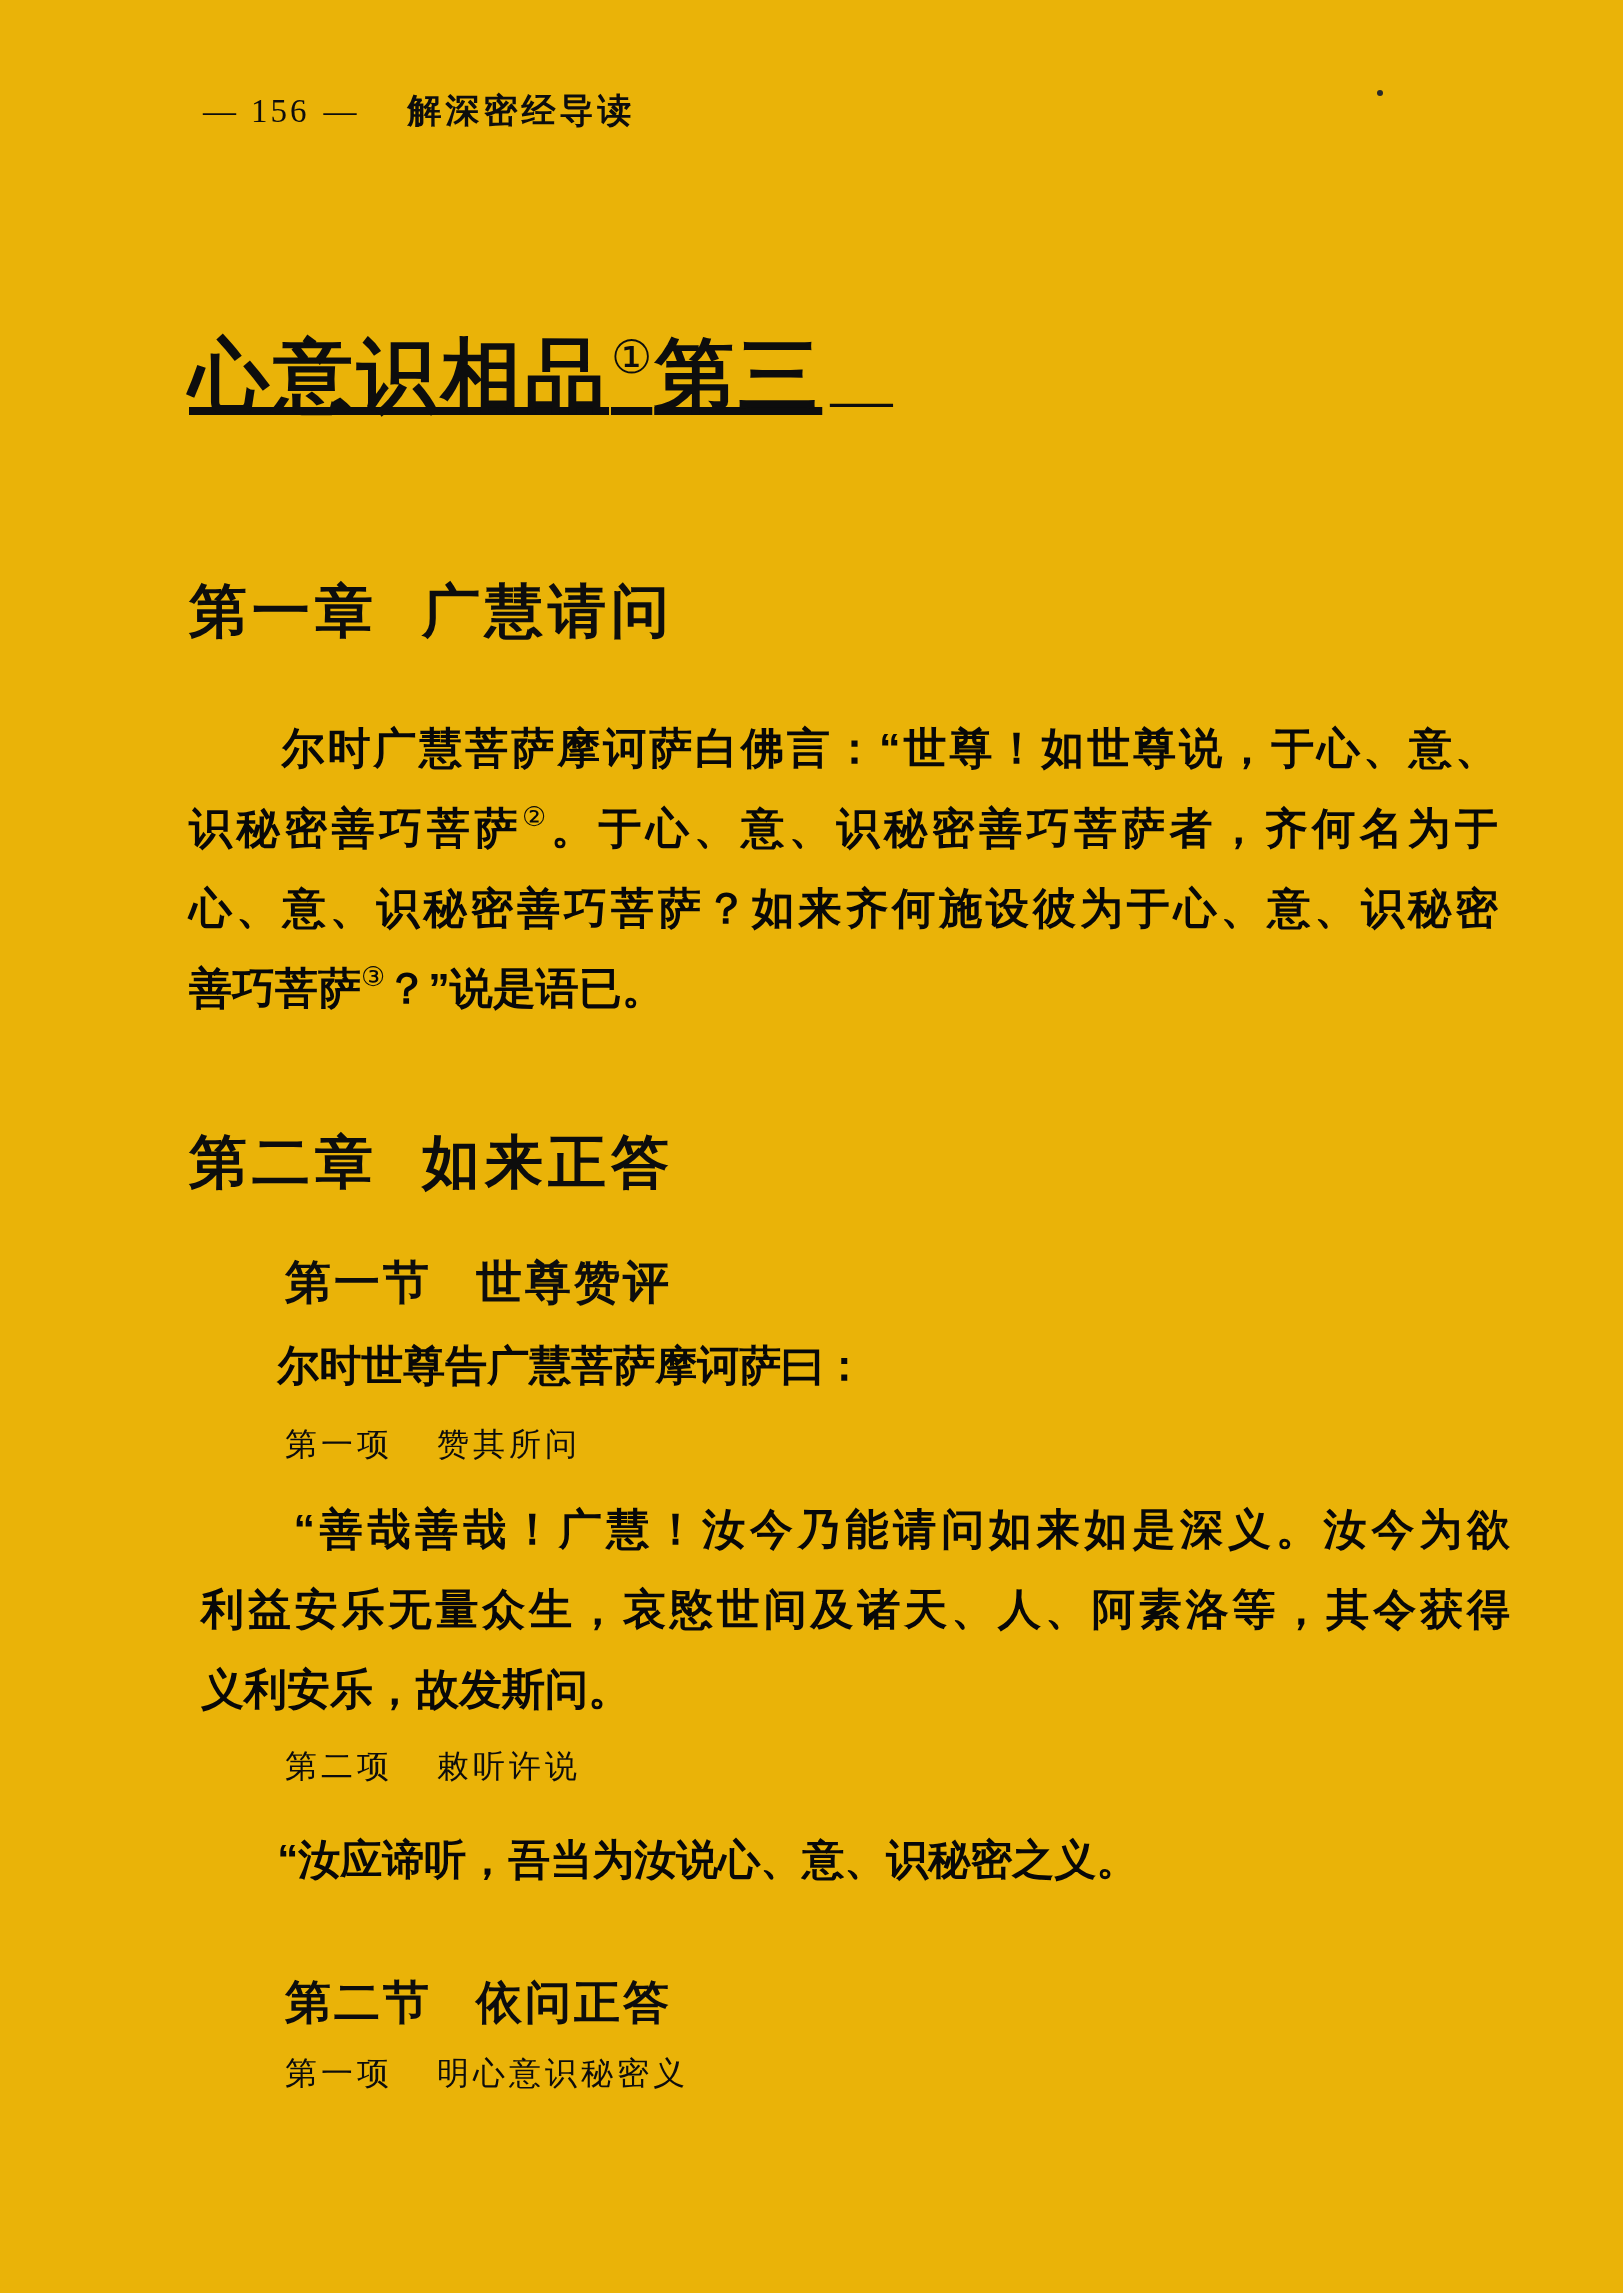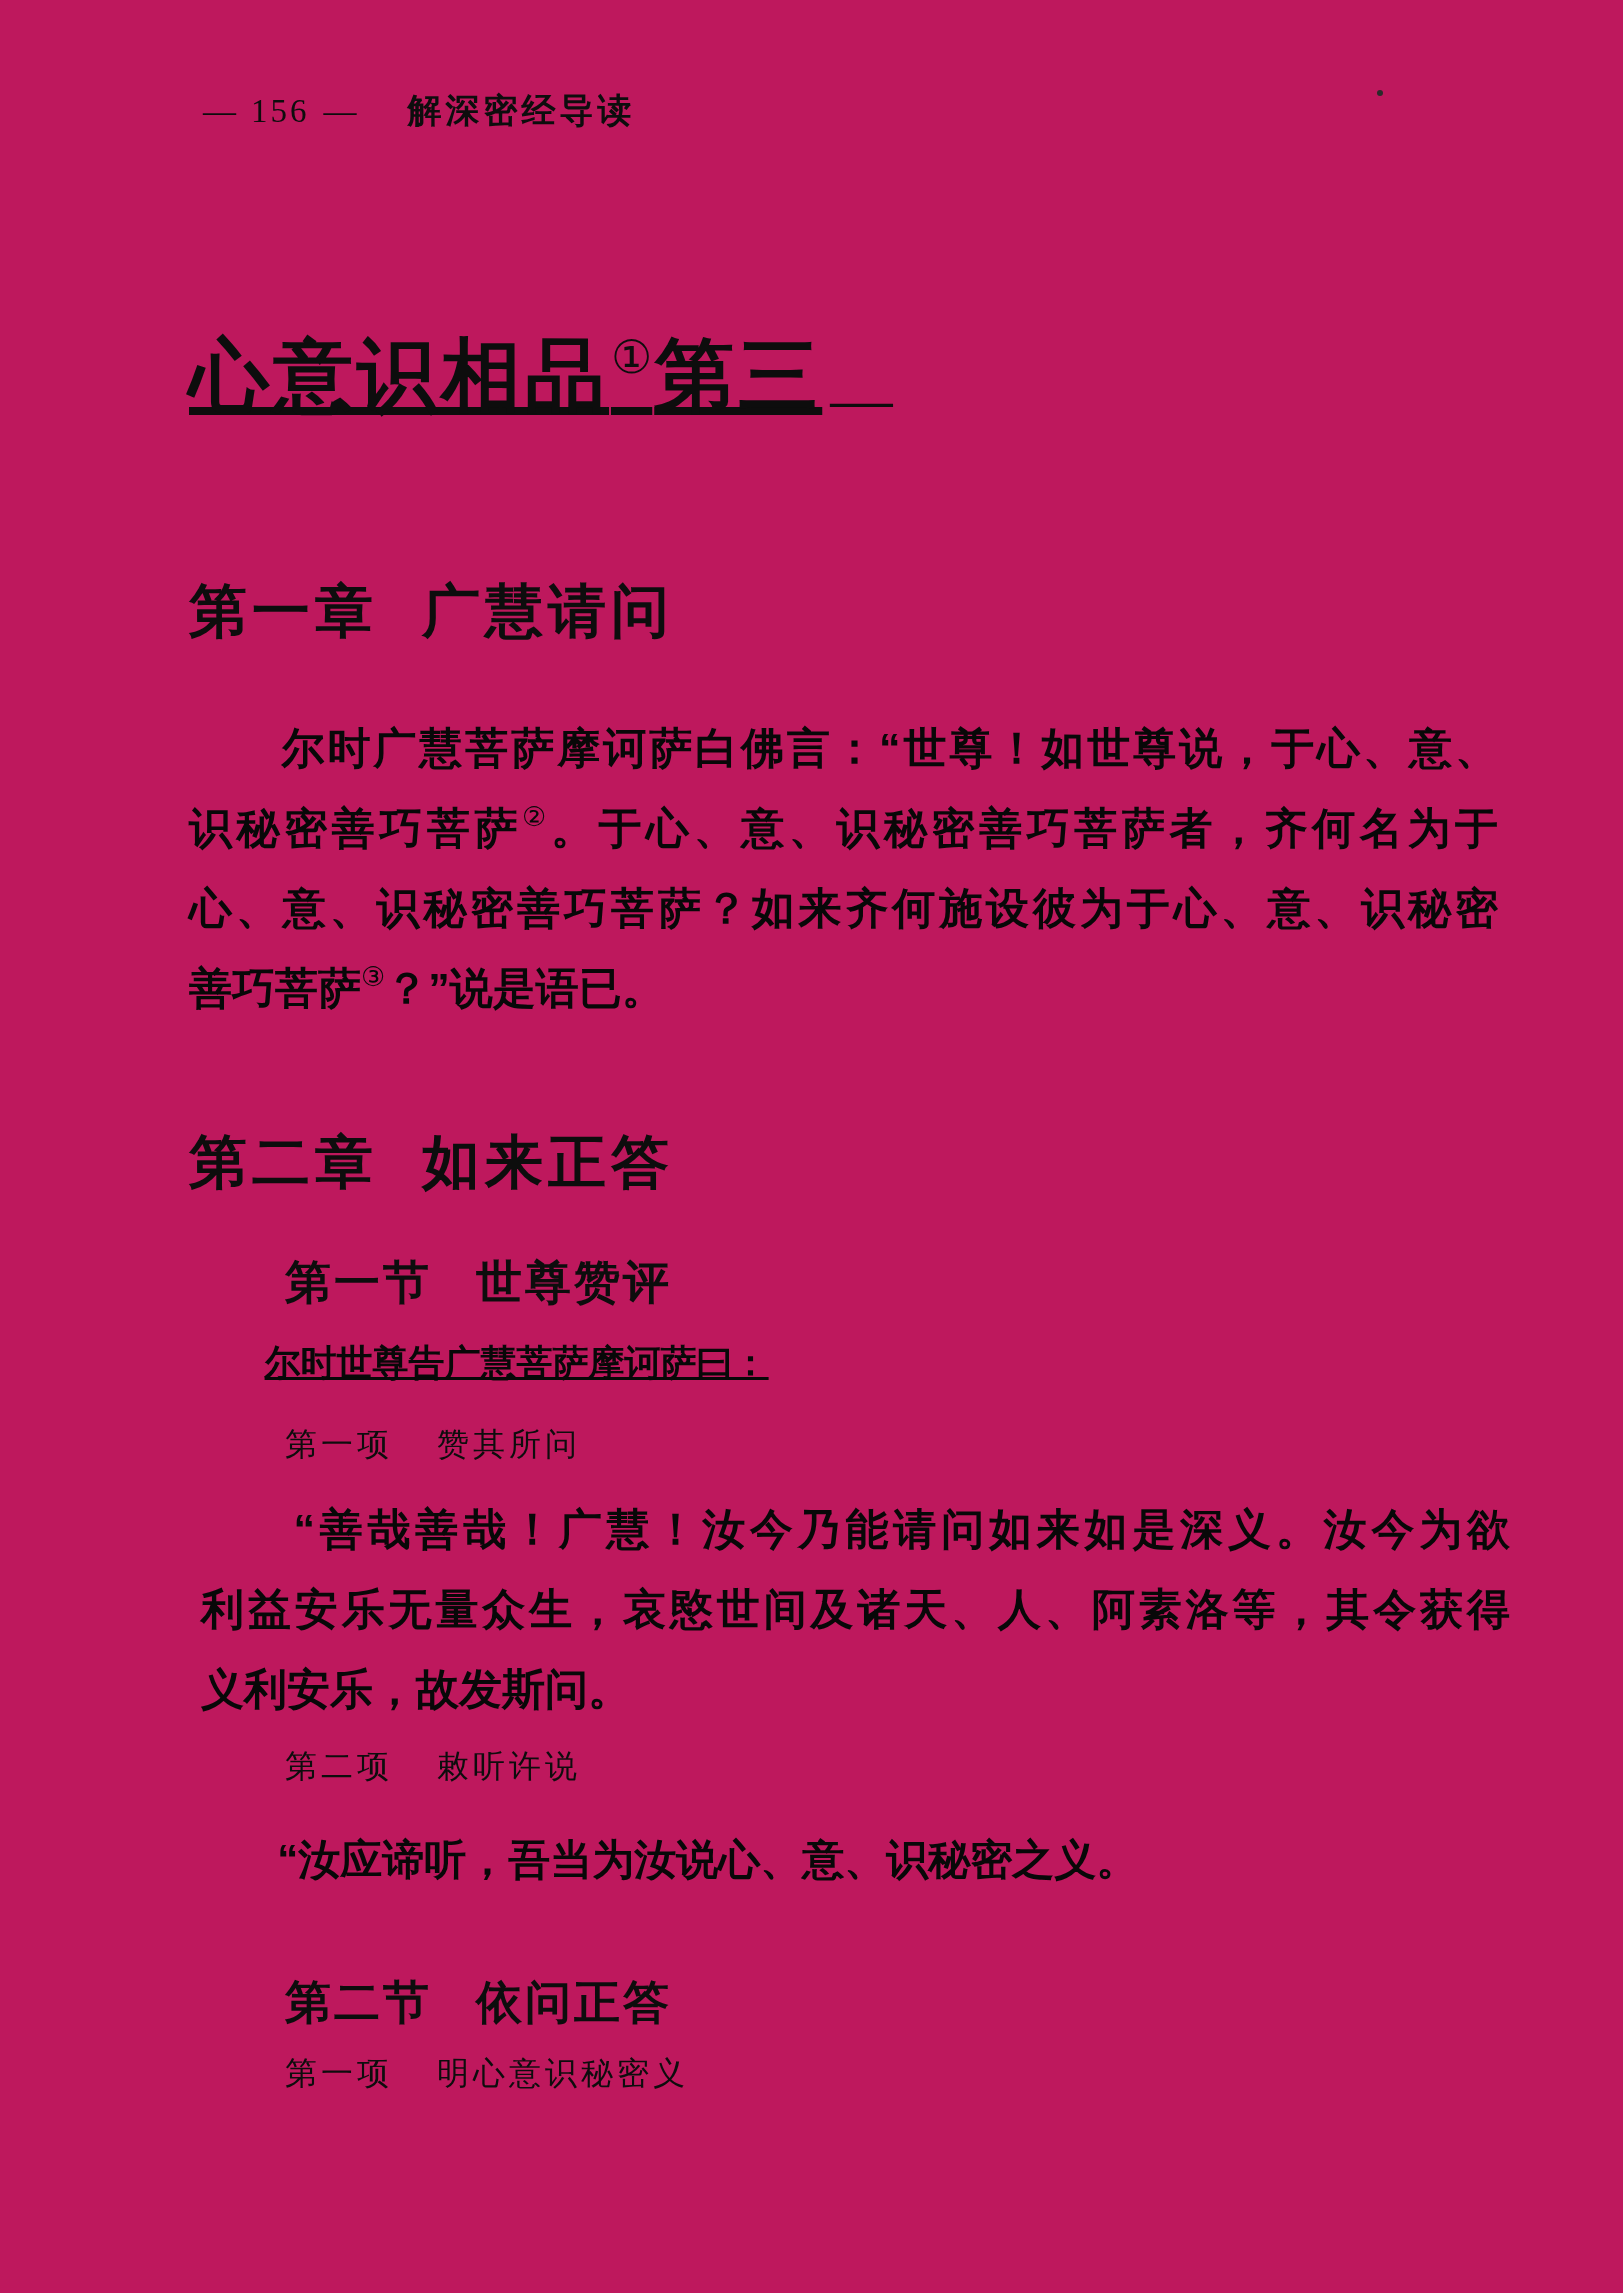--- a/index.html
+++ b/index.html
@@ -1,20 +1,20 @@
 <!DOCTYPE html>
 <html><head>
 <meta charset="utf-8">
 <style>
   * { margin:0; padding:0; box-sizing:border-box; }
   html, body { background:#ffffff; }
   .page {
     position:relative;
     width:1624px; height:2293px;
-    background:#be185d;
+    background:#eab308;
     color:#0d0d0d;
     font-family:"Liberation Serif", serif;
     overflow:hidden;
   }
   .abs { position:absolute; left:189px; }
 
   
   .running-header {
     top:88px;
     font-size:33px;
@@ -124,21 +124,21 @@
     font-family:"Liberation Serif", serif;
   }
   .para1 { top:708px; }
   .para2 { top:1489px;margin-left:12px; }
 
   .narration {
     line-height:1.2;
     white-space:nowrap;
     text-indent:2.1em;
   }
-  .narration1 { top:1341px; font-size:36px;text-decoration:underline; }
+  .narration1 { top:1341px; font-size:42px; }
   .para3 { top:1835px; font-size:42px; }
 </style>
 </head>
 <body>
 
 <div class="page">
 
   <div class="abs running-header">
     <span class="dash">—</span><span class="pagenum">156</span><span class="dash">—</span><span class="booktitle">解深密经导读</span>
   </div>

